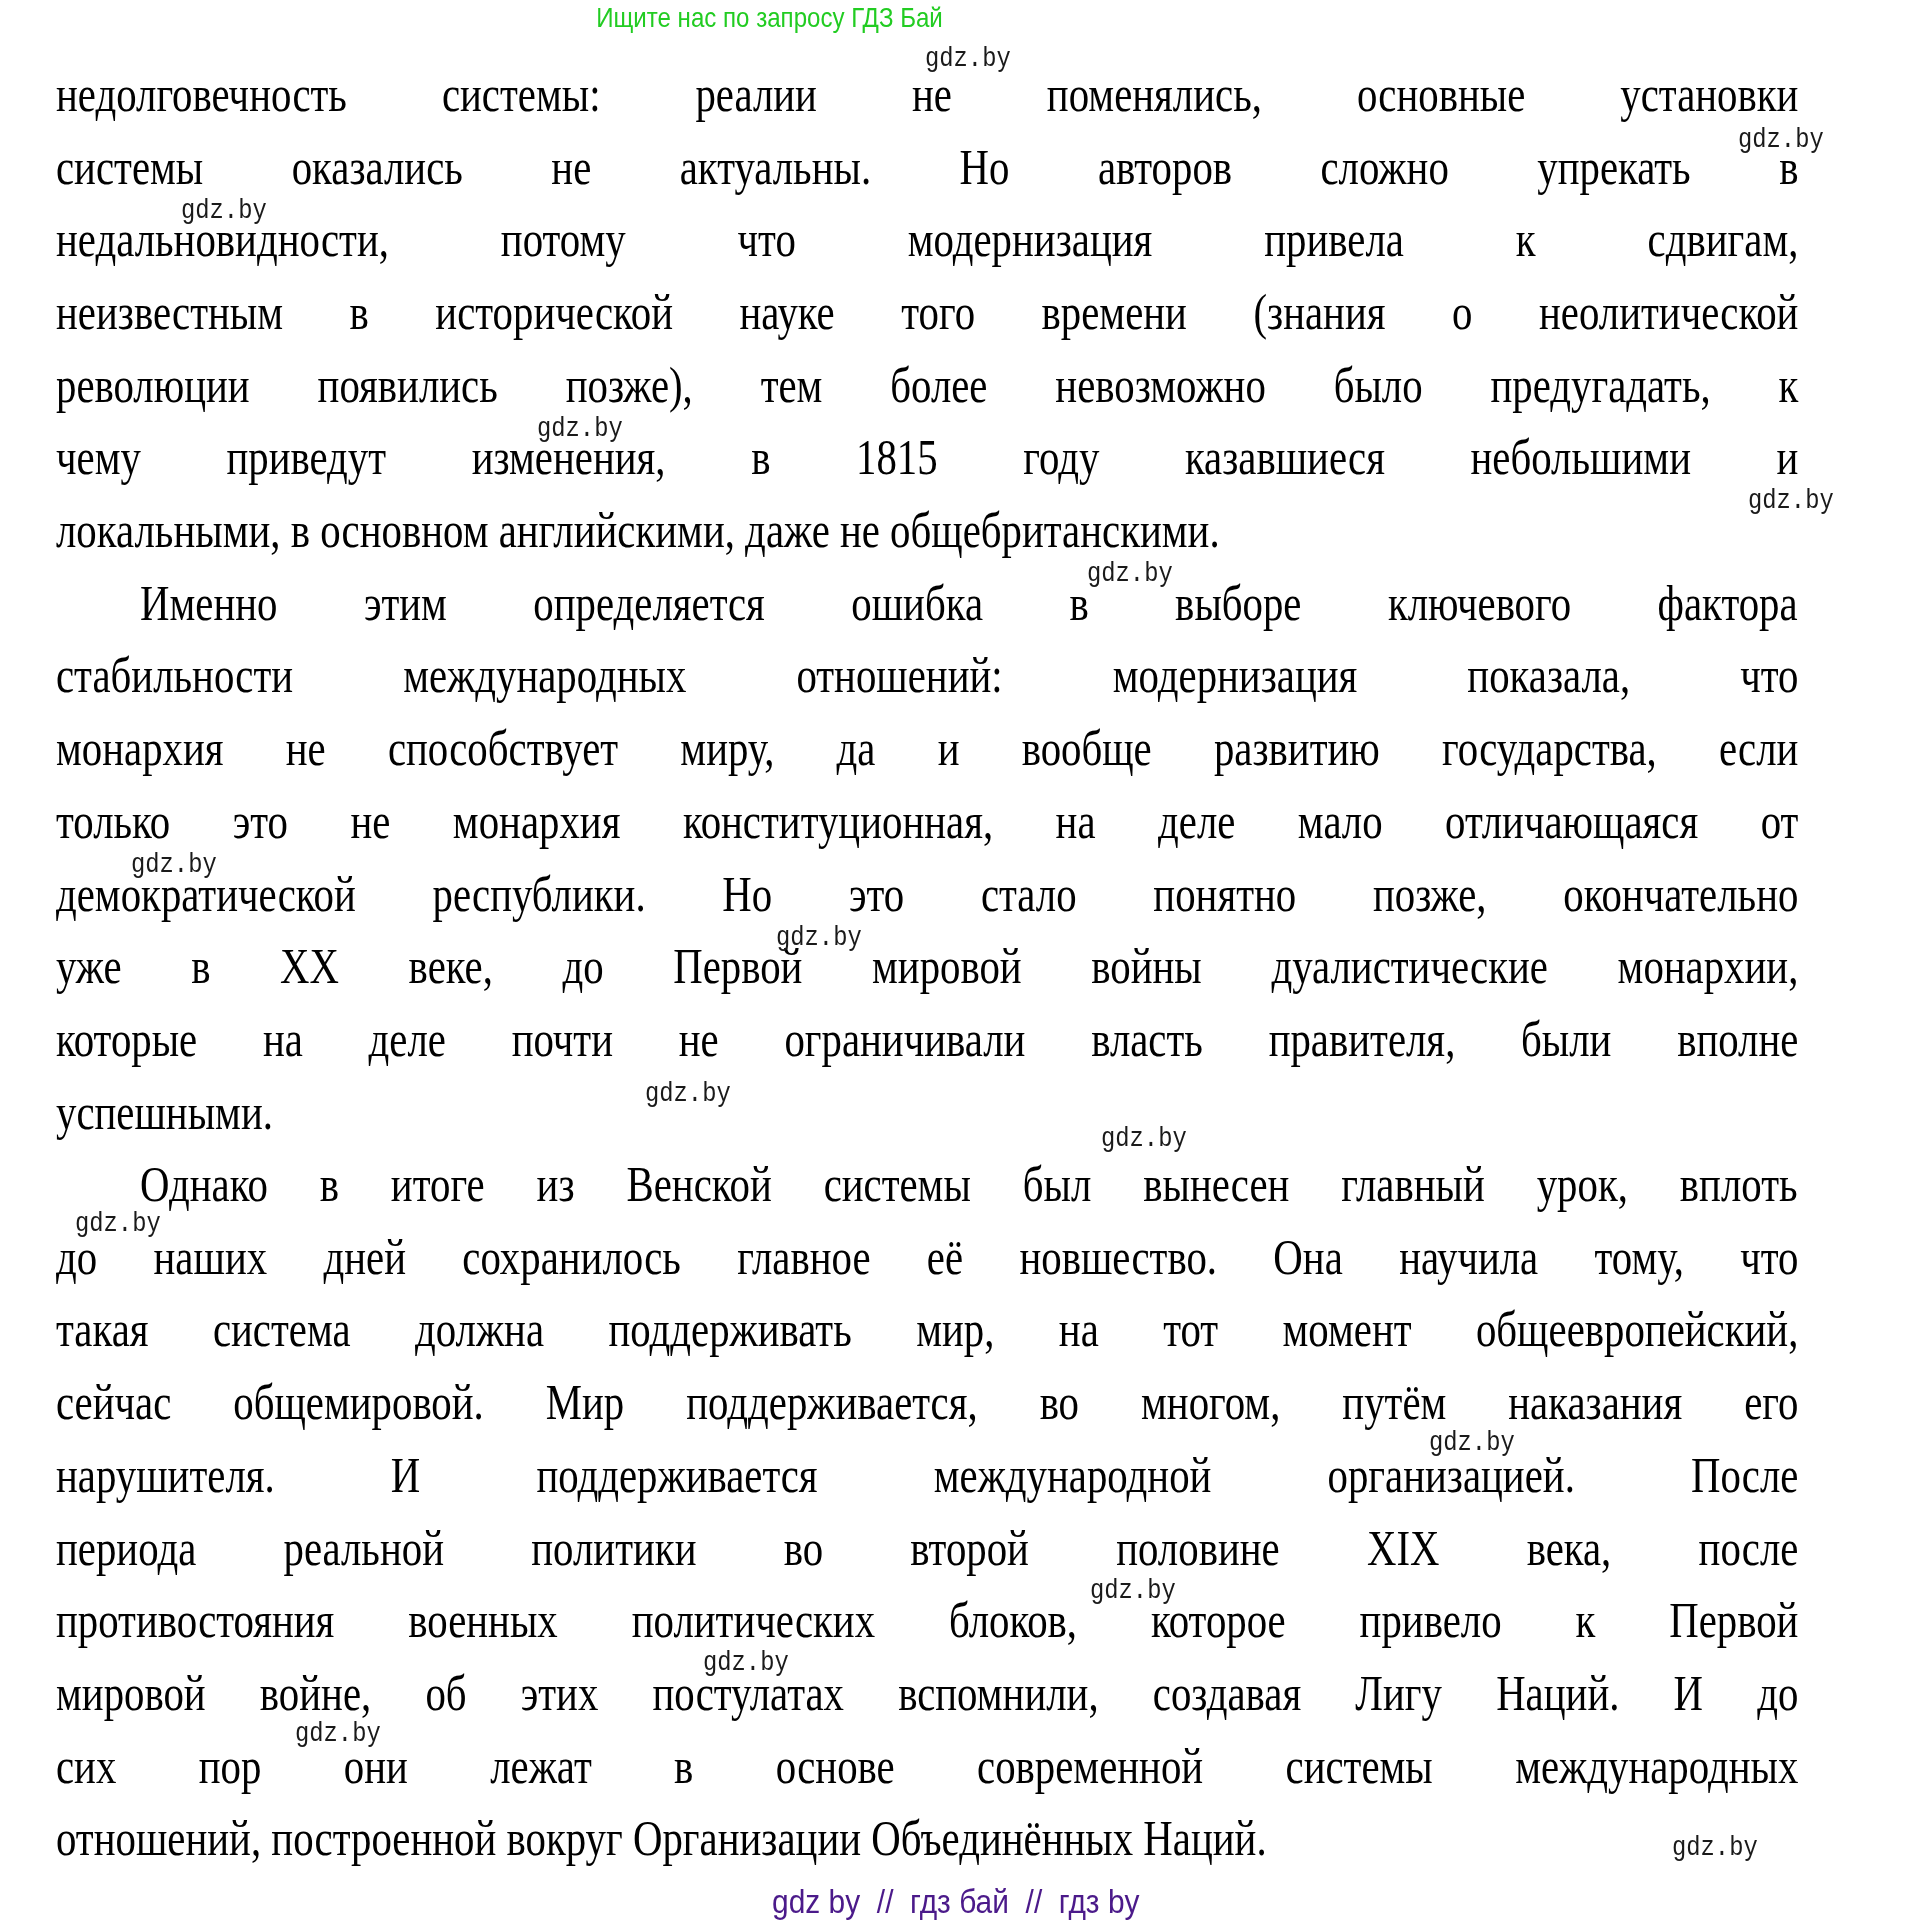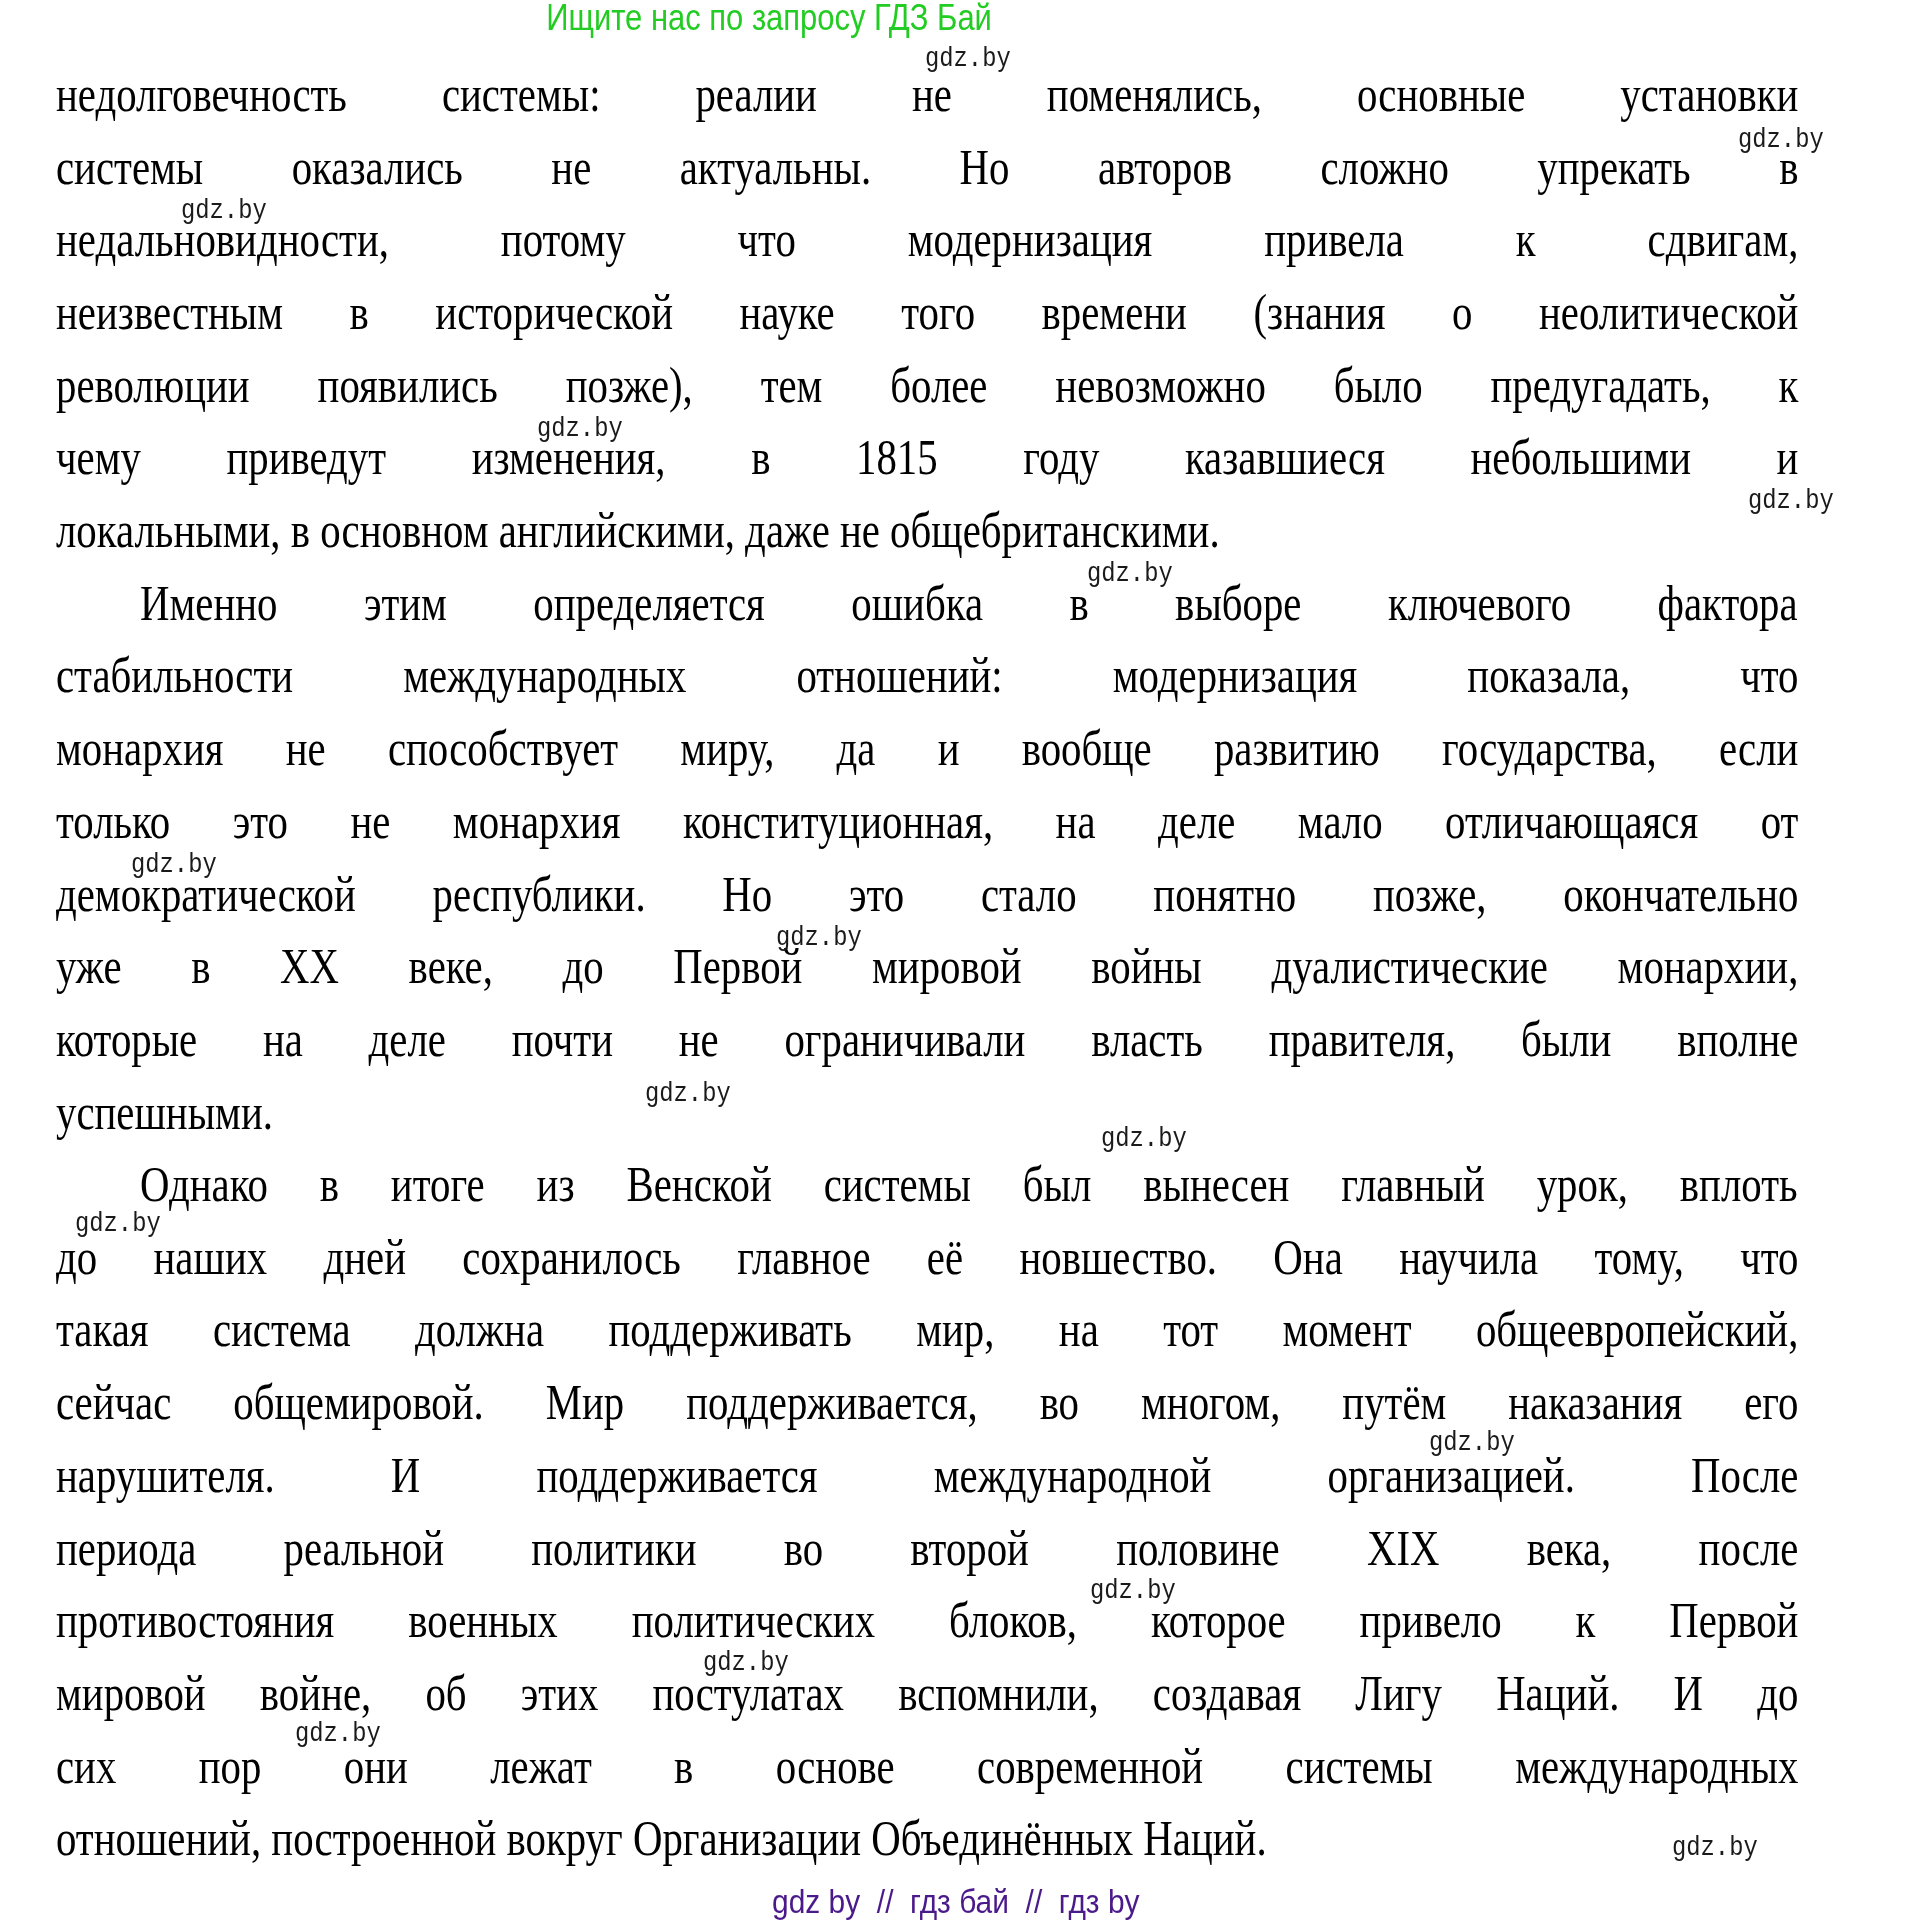--- a/index.html
+++ b/index.html
@@ -1,19 +1,19 @@
 <!DOCTYPE html>
 <html style="font-size:15px"><head>
 <meta charset="utf-8">
 <style>
   html, body { margin: 0; padding: 0; background: #ffffff; }
   body { width: 1916px; height: 1931px; position: relative; overflow: hidden; }
   .header {
     position: absolute; left: 0; top: 0; width: 1558px; text-align: center;
-    font-family: "Liberation Sans", sans-serif; font-size: 36px; line-height: 36px;
+    font-family: "Liberation Sans", sans-serif; font-size: 28px; line-height: 36px;
     color: #22cc22;
   }
   .header span { display: inline-block; transform: scaleX(0.86); margin-left: -19px; }
   .body-text { position: absolute; left: 56px; top: 0; width: 1743px; }
   .line {
     position: absolute; left: 0; height: 66px;
     width: 2178px; 
     transform: scaleX(0.8); transform-origin: 0 0;
     font-family: "Liberation Serif", serif; font-size: 51px; line-height: 56px;
     color: #000; white-space: nowrap;

